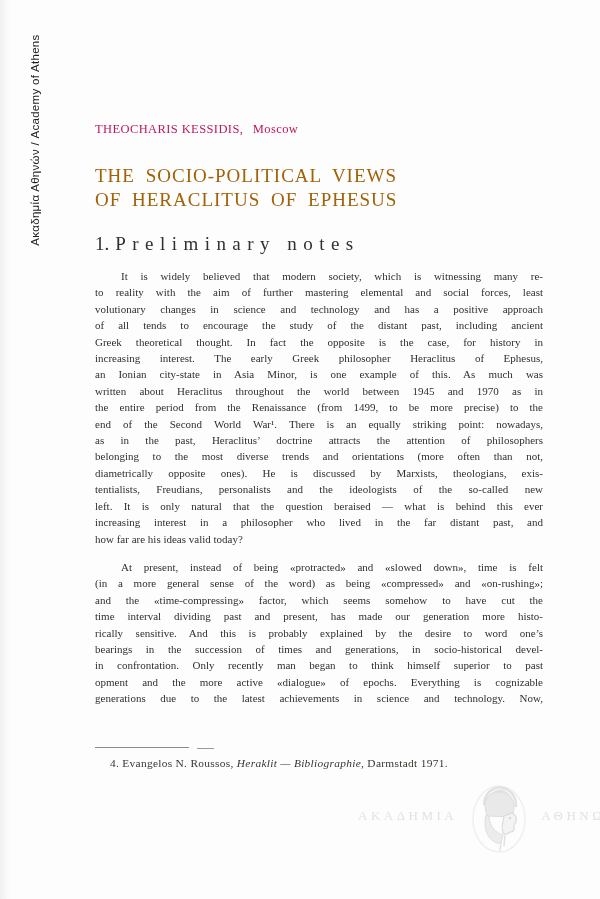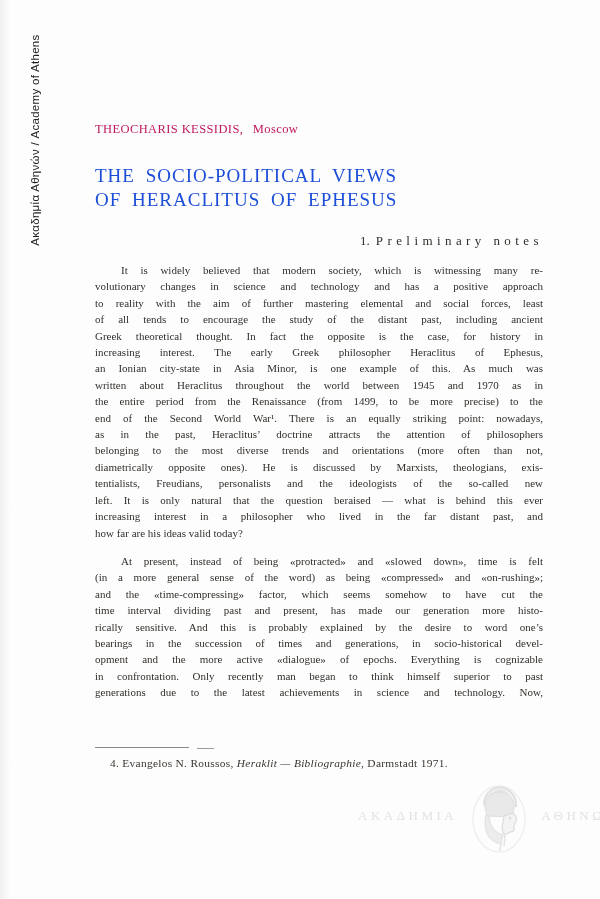--- a/index.html
+++ b/index.html
@@ -39,28 +39,27 @@
     color:#be185d;
   }
   .author-line .loc{margin-left:6px;}
   .title{
     margin:27px 0 0 0;
     font-size:19px;
     font-weight:normal;
     line-height:24px;
     letter-spacing:1px;
     word-spacing:5px;
-    color:#1d4ed8;
+    color:#a16207;
   }
   .section-heading{
     margin:21px 0 0 0;
-    font-size:13px;
+    font-size:19px;
     font-weight:normal;
     color:#332f2a;
-    text-align:right;
   }
   .section-heading .sp{letter-spacing:0.34em;margin-left:6px;}
   .para{margin-top:13px;font-size:11px;line-height:16.4px;color:#332f2b;}
   .para .line{
     text-align:justify;
     text-align-last:justify;
     min-height:16.4px;
   }
   .para .line:first-child{text-indent:26px;}
   .para.last-left .line:last-child{text-align-last:left;}
@@ -106,22 +105,22 @@
       <span>OF HERACLITUS OF EPHESUS</span>
     </h1>
 
     <h2 class="section-heading">
       <span>1.</span><span class="sp">Preliminary notes</span>
     </h2>
 
     <div class="para last-left">
 
     <div class="line">It is widely believed that modern society, which is witnessing many re-</div>
+        <div class="line">to reality with the aim of further mastering elemental and social forces, least</div>
         <div class="line">volutionary changes in science and technology and has a positive approach</div>
-        <div class="line">to reality with the aim of further mastering elemental and social forces, least</div>
         <div class="line">of all tends to encourage the study of the distant past, including ancient</div>
         <div class="line">Greek theoretical thought. In fact the opposite is the case, for history in</div>
         <div class="line">increasing interest. The early Greek philosopher Heraclitus of Ephesus,</div>
         <div class="line">an Ionian city-state in Asia Minor, is one example of this. As much was</div>
         <div class="line">written about Heraclitus throughout the world between 1945 and 1970 as in</div>
         <div class="line">the entire period from the Renaissance (from 1499, to be more precise) to the</div>
         <div class="line">end of the Second World War¹. There is an equally striking point: nowadays,</div>
         <div class="line">as in the past, Heraclitus’ doctrine attracts the attention of philosophers</div>
         <div class="line">belonging to the most diverse trends and orientations (more often than not,</div>
         <div class="line">diametrically opposite ones). He is discussed by Marxists, theologians, exis-</div>
@@ -132,22 +131,22 @@
       </div>
 
     <div class="para para2">
 
     <div class="line">At present, instead of being «protracted» and «slowed down», time is felt</div>
         <div class="line">(in a more general sense of the word) as being «compressed» and «on-rushing»;</div>
         <div class="line">and the «time-compressing» factor, which seems somehow to have cut the</div>
         <div class="line">time interval dividing past and present, has made our generation more histo-</div>
         <div class="line">rically sensitive. And this is probably explained by the desire to word one’s</div>
         <div class="line">bearings in the succession of times and generations, in socio-historical devel-</div>
+        <div class="line">in confrontation. Only recently man began to think himself superior to past</div>
         <div class="line">opment and the more active «dialogue» of epochs. Everything is cognizable</div>
-        <div class="line">in confrontation. Only recently man began to think himself superior to past</div>
         <div class="line">generations due to the latest achievements in science and technology. Now,</div>
       </div>
   </div>
 
   <div class="footnote">
     <div class="fn-rule">
       <span class="seg1"></span>
         <span class="seg2"></span>
     </div>
     <div class="fn-text">

